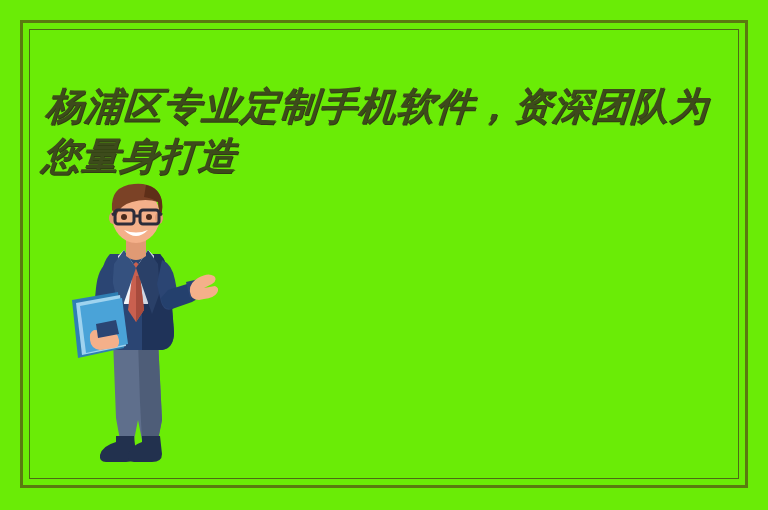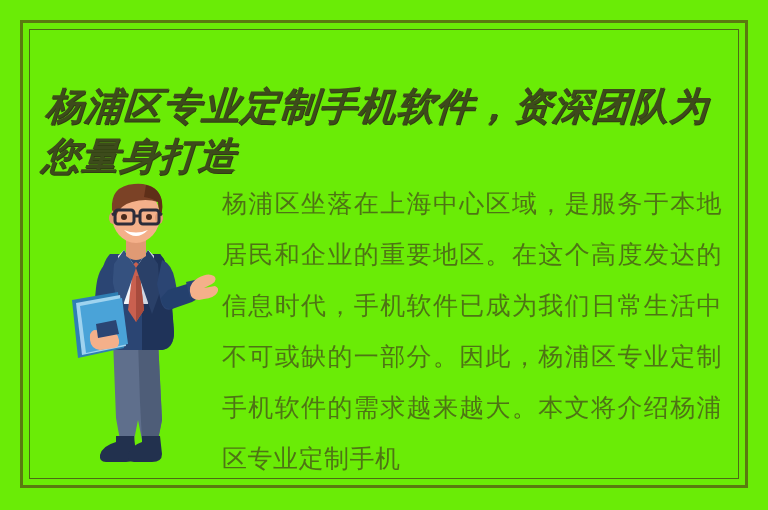--- a/index.html
+++ b/index.html
@@ -81,21 +81,20 @@
 </head>
 <body>
 
 <div id="poster">
 
   <div class="frame-outer"></div>
   <div class="frame-inner"></div>
 
   <h1 class="headline">杨浦区专业定制手机软件，资深团队为您量身打造</h1>
 
-  <div class="body-copy">杨浦区坐落在上海中心区域，是服务于本地居民和企业的重要地区。在这个高度发达的信息时代，手机软件已成为我们日常生活中不可或缺的一部分。因此，杨浦区专业定制手机软件的需求越来越大。本文将介绍杨浦区专业定制手机</div>
 
   <div class="illustration">
     <svg viewBox="0 0 160 308" xmlns="http://www.w3.org/2000/svg" aria-hidden="true">
 
       <path d="M55 168 L100 168 L104 248 L100 268 L84 268 L80 248 L76 268 L62 268 L58 246 Z" fill="#5f6f8c"></path>
       <path d="M80 168 L100 168 L104 248 L100 268 L84 268 L82 230 Z" fill="#4e5d78"></path>
 
       <path d="M58 264 L76 264 L78 282 Q78 290 68 290 L48 290 Q41 290 42 283 Q44 274 58 270 Z" fill="#22314e"></path>
       <path d="M84 264 L102 264 L104 282 Q104 290 94 290 L76 290 Q69 290 70 283 Q72 274 84 270 Z" fill="#22314e"></path>
 

